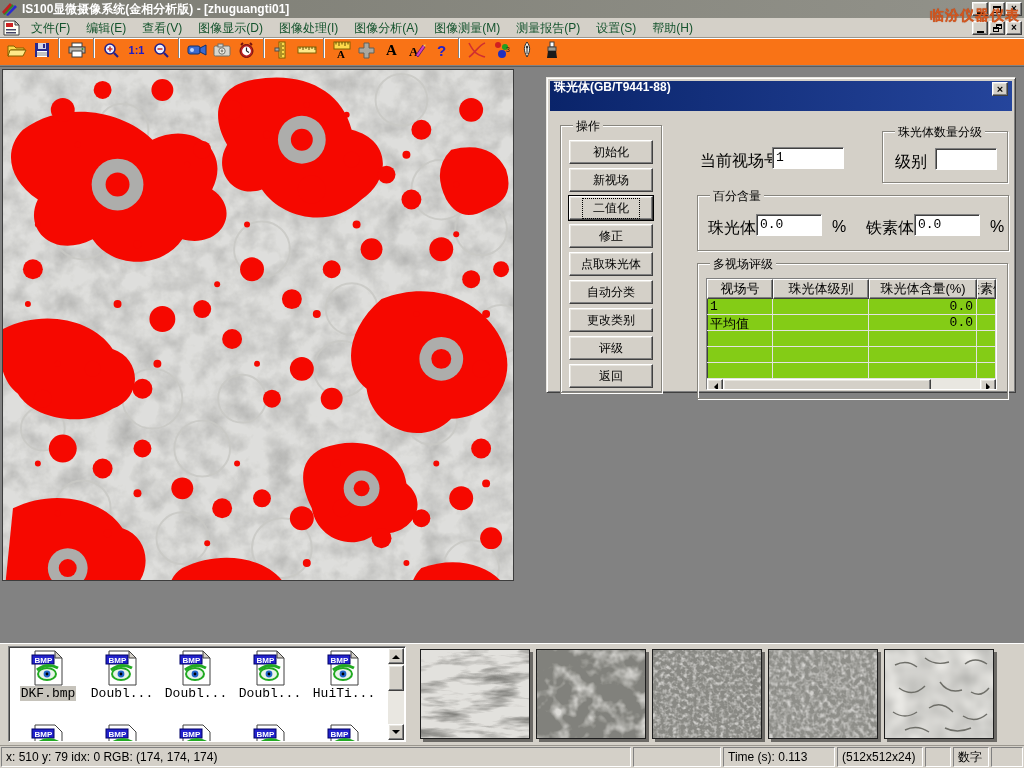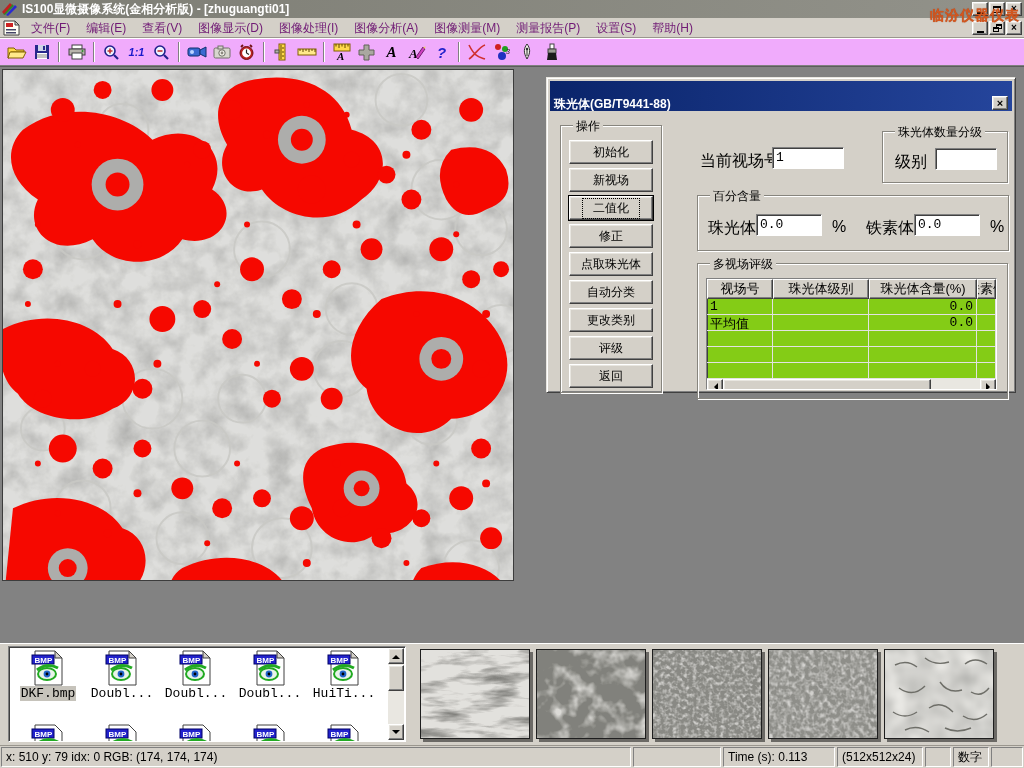--- a/index.html
+++ b/index.html
@@ -31,48 +31,48 @@
   .winbtn .g-restore i { position:absolute; border:1px solid #000; border-top-width:2px; width:6px; height:5px; display:block; background:#d4d0c8;}
   .winbtn .g-restore i:first-child { right:0; top:0; }
   .winbtn .g-restore i:last-child { left:0; bottom:0; }
   .watermark { position:absolute; right:4px; top:7px; color:#d4571e;
     font-size:14px; font-weight:bold; letter-spacing:1px; z-index:50;
     text-shadow:0 0 1px #a03810; pointer-events:none; }
 
   
   .menubar { height:20px; background:#d4d0c8; display:flex; align-items:center;
     padding:0 2px; box-shadow: inset 0 -1px 0 #9a968e; }
-  .menu-item { padding:2px 8px; color:#701a75; }
+  .menu-item { padding:2px 8px; color:#14532d; }
   .menubar .mspace { flex:1; }
   .doc-icon { width:17px; height:16px; margin:0 3px 0 1px; }
 
   
-  .toolbar { height:28px; background:#f0abfc; display:flex; align-items:center;
-    padding:0 4px; box-shadow: inset 0 -1px 0 #808080, inset 0 1px 0 #ffffff; font-style: italic; }
+  .toolbar { height:28px; background:#f97316; display:flex; 
+    padding:0 4px; box-shadow: inset 0 -1px 0 #808080, inset 0 1px 0 #ffffff; }
   .tbtn { width:25px; height:24px; display:flex; align-items:center;
     justify-content:center; }
   .tsep { width:2px; height:20px; border-left:1px solid #808080;
     border-right:1px solid #ffffff; margin:0 4px; }
   .t-11 { color:#1a1acc; font-weight:bold; font-size:11px; }
   .t-A { font-weight:bold; font-size:15px; font-family:"Liberation Serif",serif; }
   .t-q { color:#2222cc; font-weight:bold; font-size:15px; }
 
   
   .client { position:relative; height:577px; background:#828282;
     border-top:1px solid #5c5c5c; }
   .micrograph { position:absolute; left:2px; top:2px; width:512px; height:512px;
     border:1px solid #3c3c3c; background:#a9a9a7; }
   .micrograph svg { display:block; }
 
   
   .dialog { position:absolute; left:546px; top:10px; width:470px; height:316px;
     background:#d4d0c8; border:1px solid; border-color:#e8e6e0 #404040 #404040 #e8e6e0;
     box-shadow: inset 1px 1px 0 #ffffff, inset -1px -1px 0 #808080; padding:3px; }
   .dlg-title { height:27px; background:linear-gradient(90deg,#0a246a,#25459c);
-    color:#fff; font-weight:bold; display:flex; align-items:flex-start; padding:15px 4px; }
+    color:#fff; font-weight:bold; display:flex; align-items:flex-end; padding:15px 4px; }
   .dlg-title .dspace { flex:1; }
   .dlg-close { width:16px; height:14px; font-size:11px; font-weight:bold;
     display:flex;align-items:center;justify-content:center;color:#000; }
   .dlg-body { position:relative; height:291px; }
   .groupbox { position:absolute; }
   .groupbox .glabel { position:absolute; top:-8px; left:12px; background:#d4d0c8;
     padding:0 3px; }
   .btn { height:24px; display:flex; align-items:center; justify-content:center;
     color:#000; width:84px; margin:0 auto 4px auto; }
   .btn.default { box-shadow: 0 0 0 1px #000, inset -1px -1px 0 #808080,

